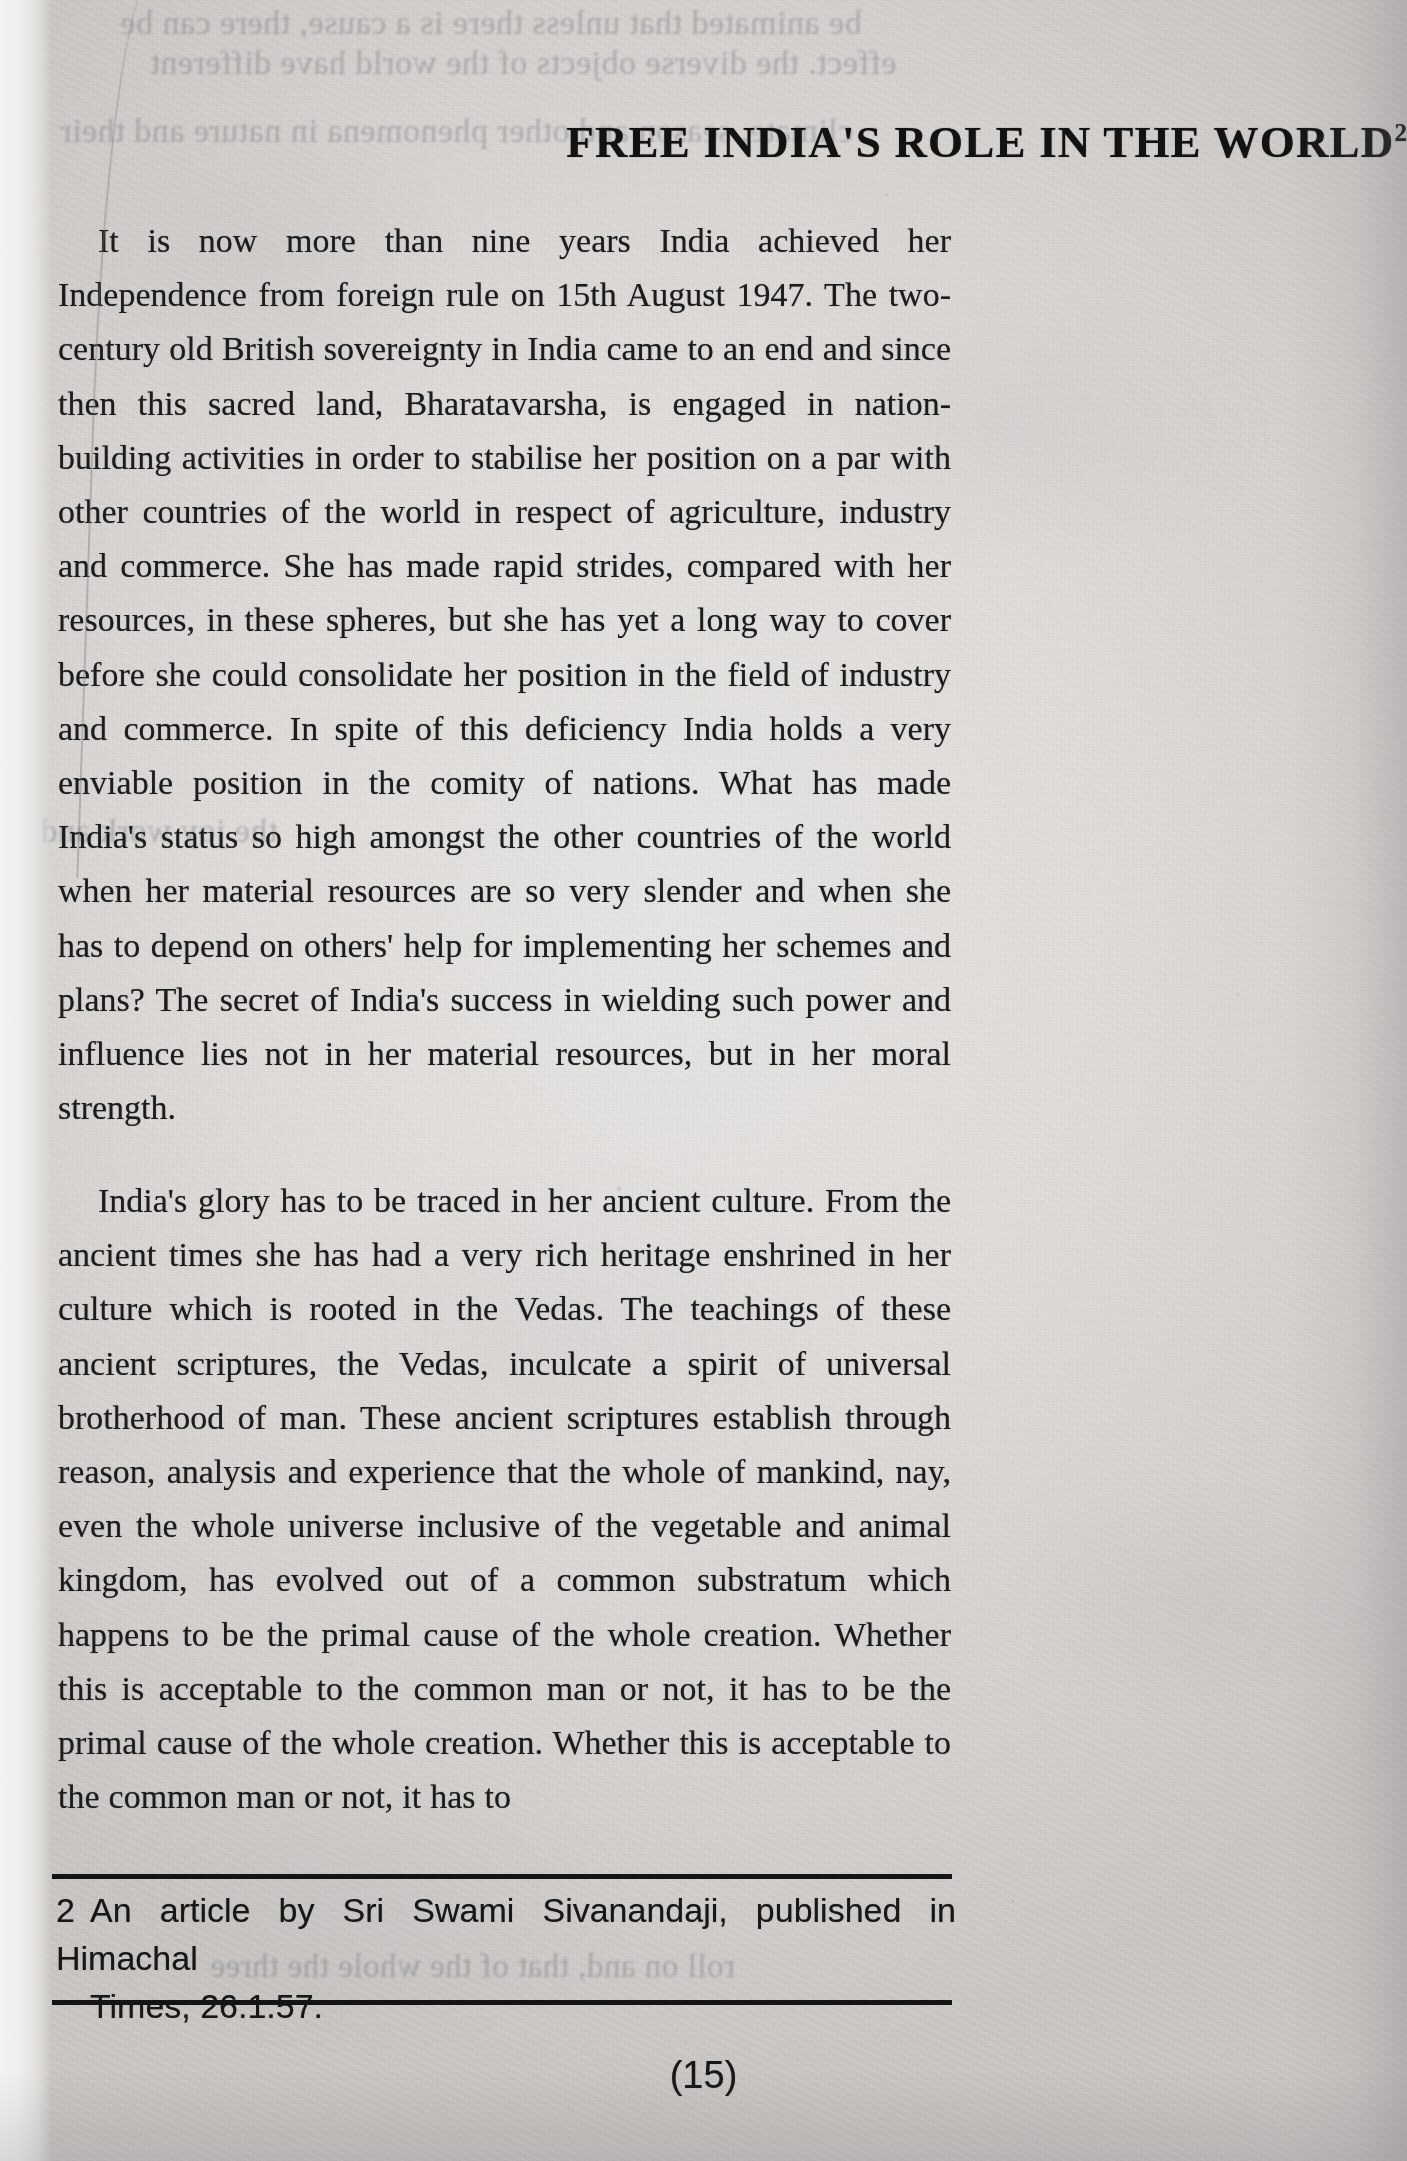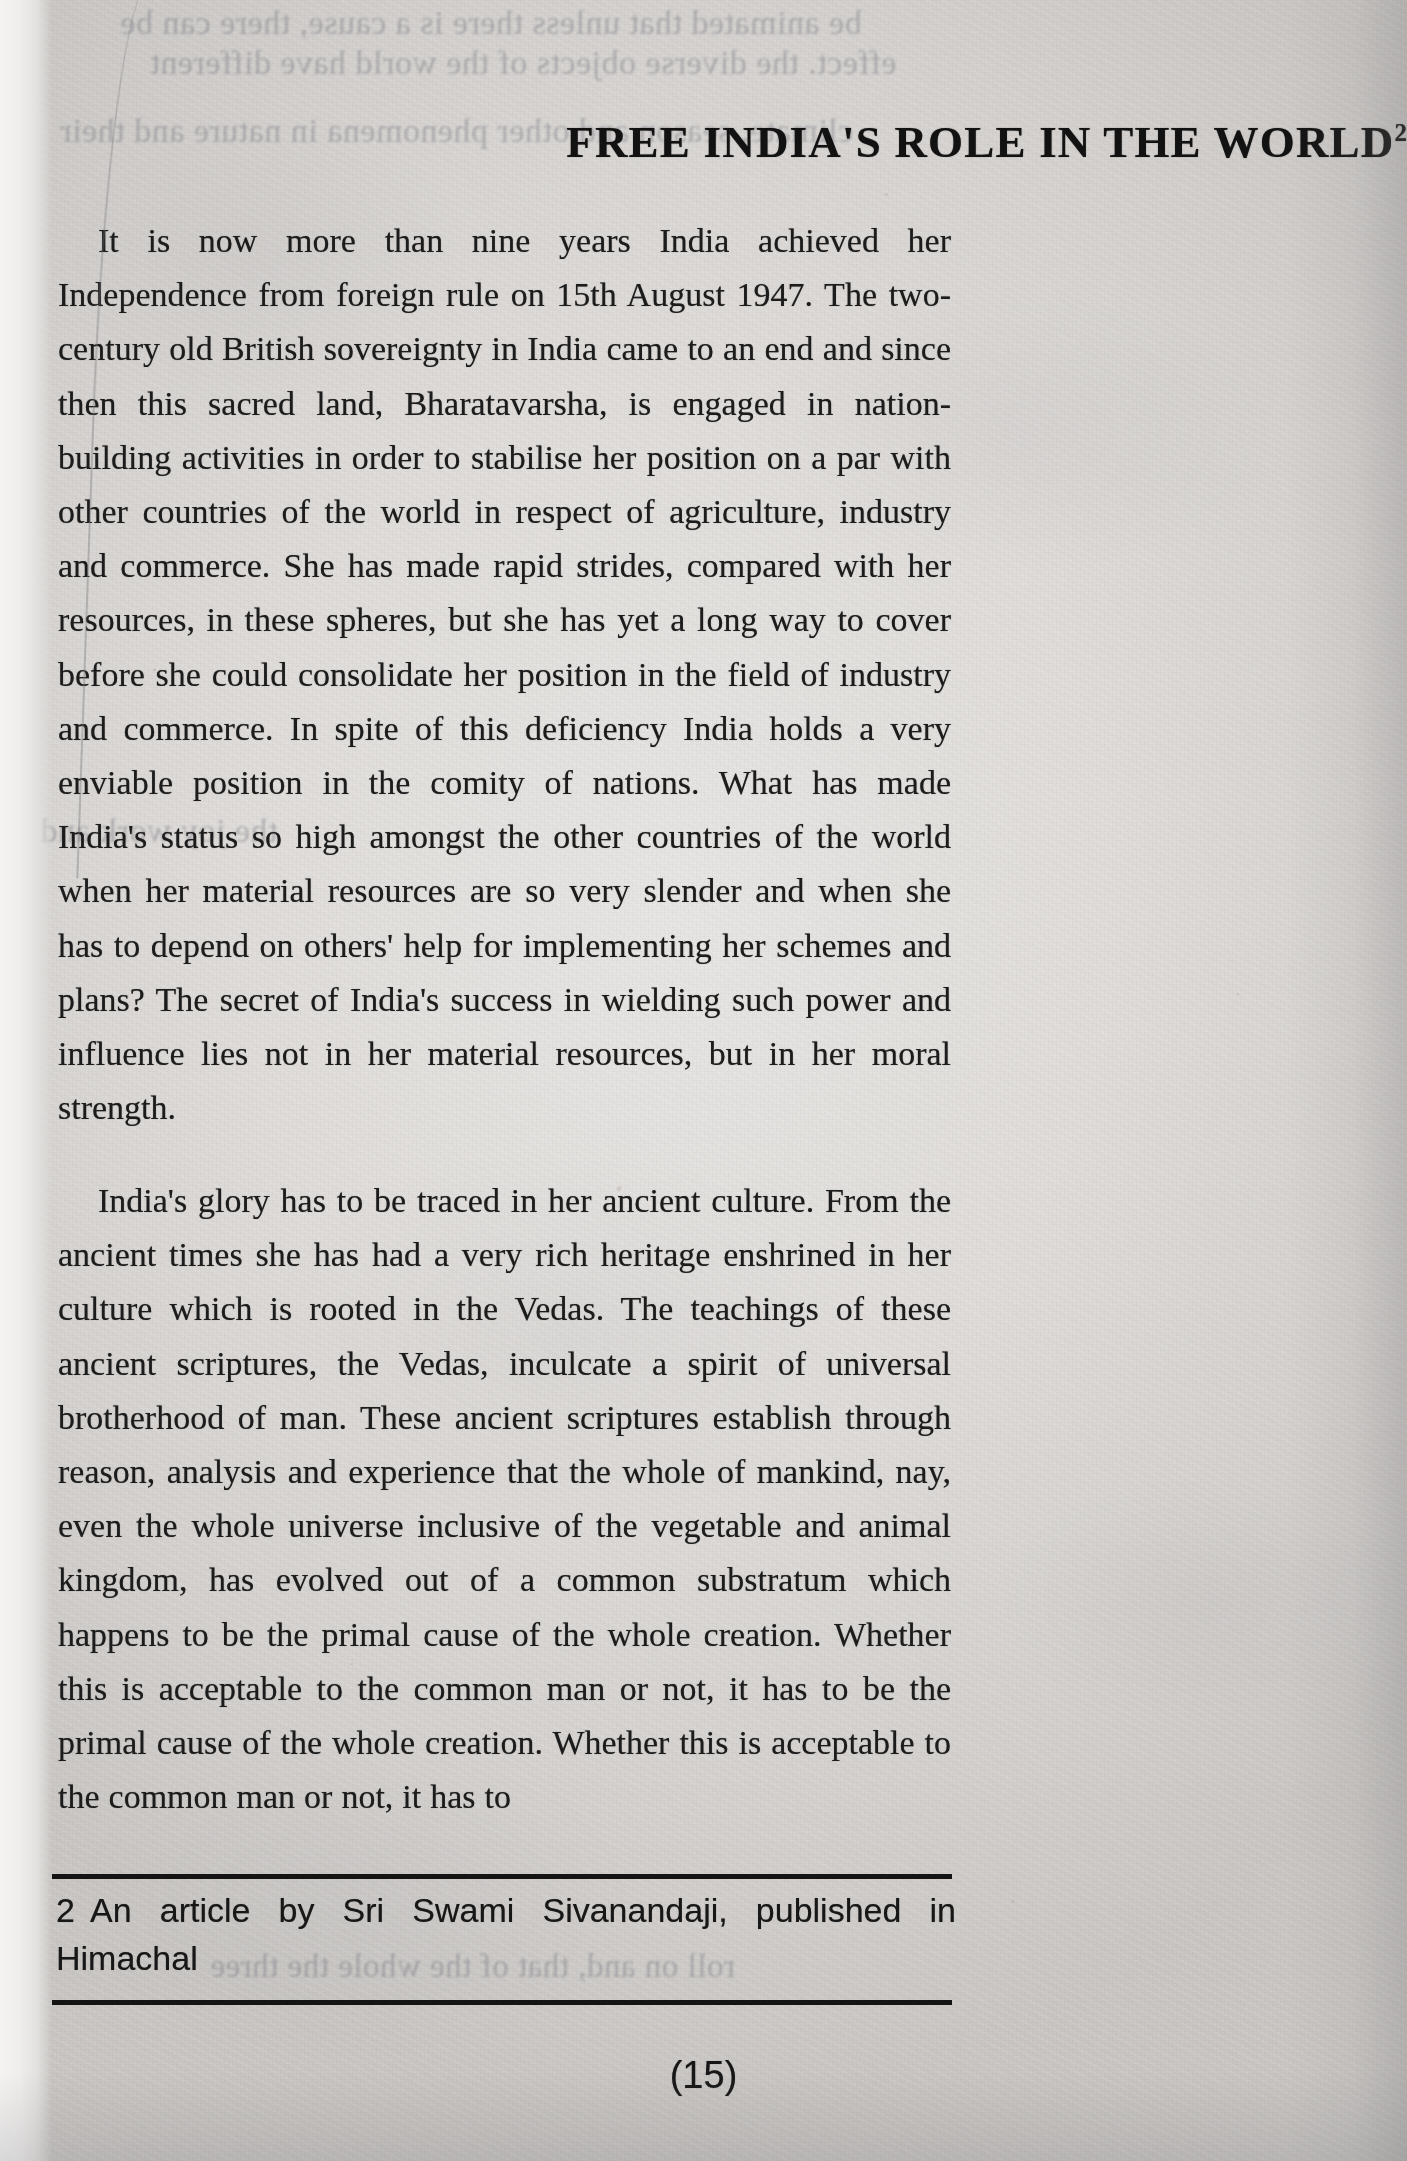--- a/index.html
+++ b/index.html
@@ -220,20 +220,21 @@
     <h1 id="title"><span>FREE INDIA'S ROLE IN THE WORLD</span><sup>2</sup></h1>
 
     <p class="para" id="para-1"><span class="indent"></span><span>It is now more than nine years India achieved her Independence from foreign rule on 15th August 1947. The two-century old British sovereignty in India came to an end and since then this sacred land, Bharatavarsha, is engaged in nation-building activities in order to stabilise her position on a par with other countries of the world in respect of agriculture, industry and commerce. She has made rapid strides, compared with her resources, in these spheres, but she has yet a long way to cover before she could consolidate her position in the field of industry and commerce. In spite of this deficiency India holds a very enviable position in the comity of nations. What has made India's status so high amongst the other countries of the world when her material resources are so very slender and when she has to depend on others' help for implementing her schemes and plans? The secret of India's success in wielding such power and influence lies not in her material resources, but in her moral strength.</span></p>
 
     <p class="para" id="para-2"><span class="indent"></span><span>India's glory has to be traced in her ancient culture. From the ancient times she has had a very rich heritage enshrined in her culture which is rooted in the Vedas. The teachings of these ancient scriptures, the Vedas, inculcate a spirit of universal brotherhood of man. These ancient scriptures establish through reason, analysis and experience that the whole of mankind, nay, even the whole universe inclusive of the vegetable and animal kingdom, has evolved out of a common substratum which happens to be the primal cause of the whole creation. Whether this is acceptable to the common man or not, it has to be the primal cause of the whole creation. Whether this is acceptable to the common man or not, it has to</span></p>
 
     <div id="rule-top"></div>
 
     <div id="footnote">
       <span class="fn-line-1"><span class="fn-marker">2</span><span>An article by Sri Swami Sivanandaji, published in Himachal</span></span>
+      <span class="fn-line-2">Times, 26.1.57.</span>
     </div>
 
     <div id="rule-bottom"></div>
 
     <div id="page-number">(15)</div>
 
   </div>
 
   <div id="left-edge"></div>
   <div id="crease"></div>

